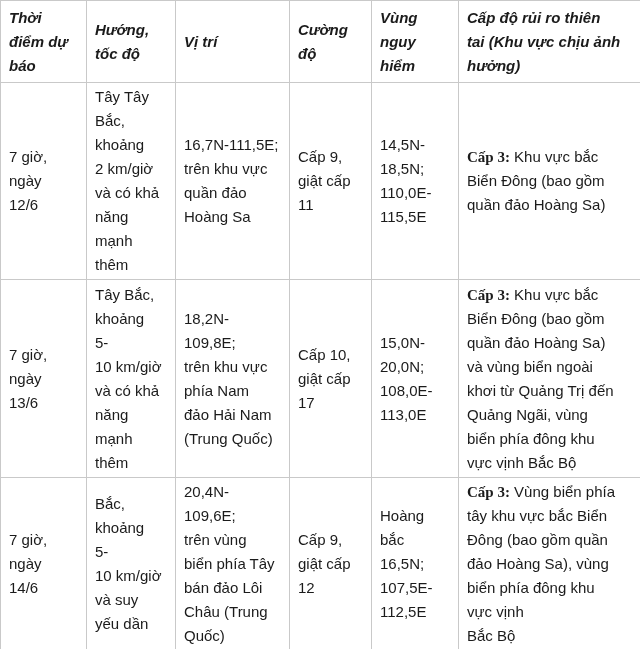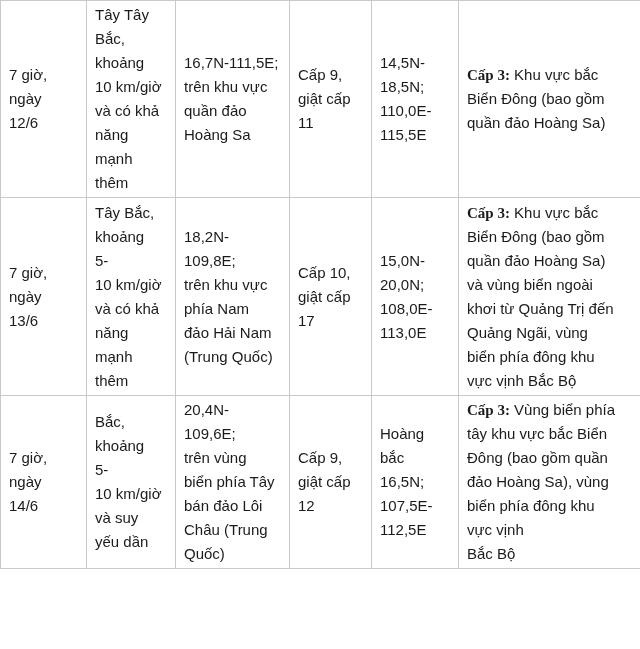--- a/index.html
+++ b/index.html
@@ -33,28 +33,44 @@
   <table class="forecast">
     <colgroup>
       <col class="c1">
         <col class="c2">
         <col class="c3">
         <col class="c4">
         <col class="c5">
         <col class="c6">
     </colgroup>
     <tbody>
+      <tr class="hrow">
+        <th>Thời
+điểm dự
+báo</th>
+        <th>Hướng,
+tốc độ</th>
+        <th>Vị trí</th>
+        <th>Cường
+độ</th>
+        <th>Vùng
+nguy
+hiểm</th>
+        <th>Cấp độ rủi ro thiên
+tai (Khu vực chịu ảnh
+hưởng)</th>
+      </tr>
       <tr class="r1">
         <td>7 giờ,
 ngày
 12/6</td>
         <td>Tây Tây
 Bắc,
 khoảng
-10 km/giờ
+2 km/giờ
 và có khả
 năng
 mạnh
 thêm</td>
         <td>16,7N-111,5E;
 trên khu vực
 quần đảo
 Hoàng Sa</td>
         <td>Cấp 9,
 giật cấp

